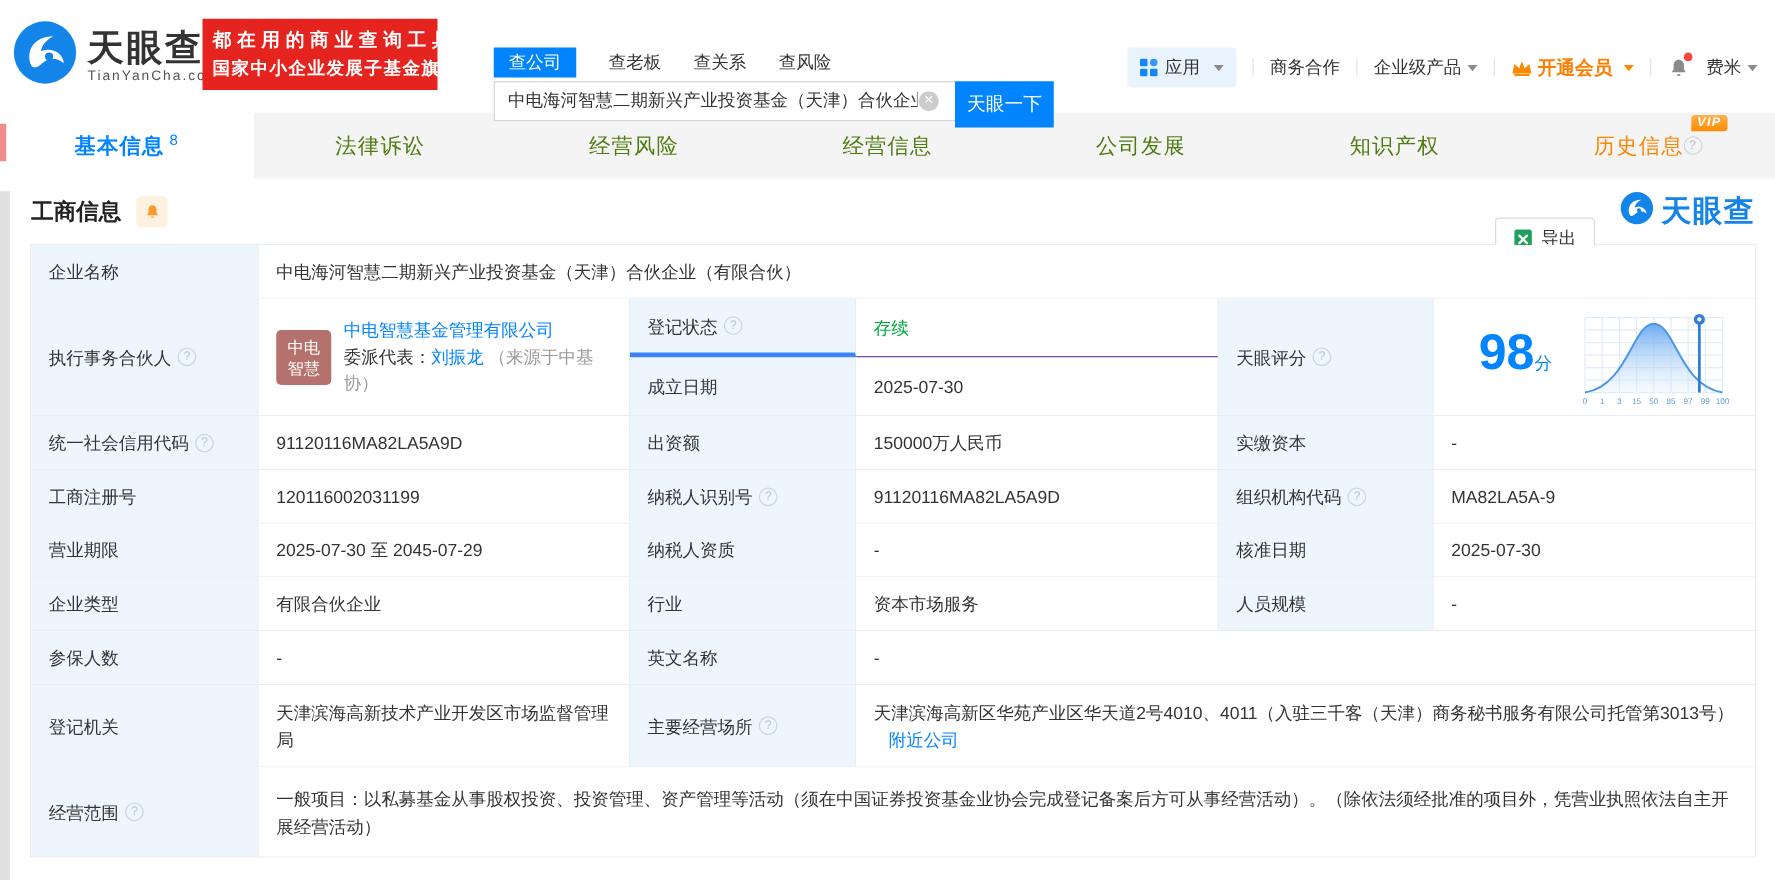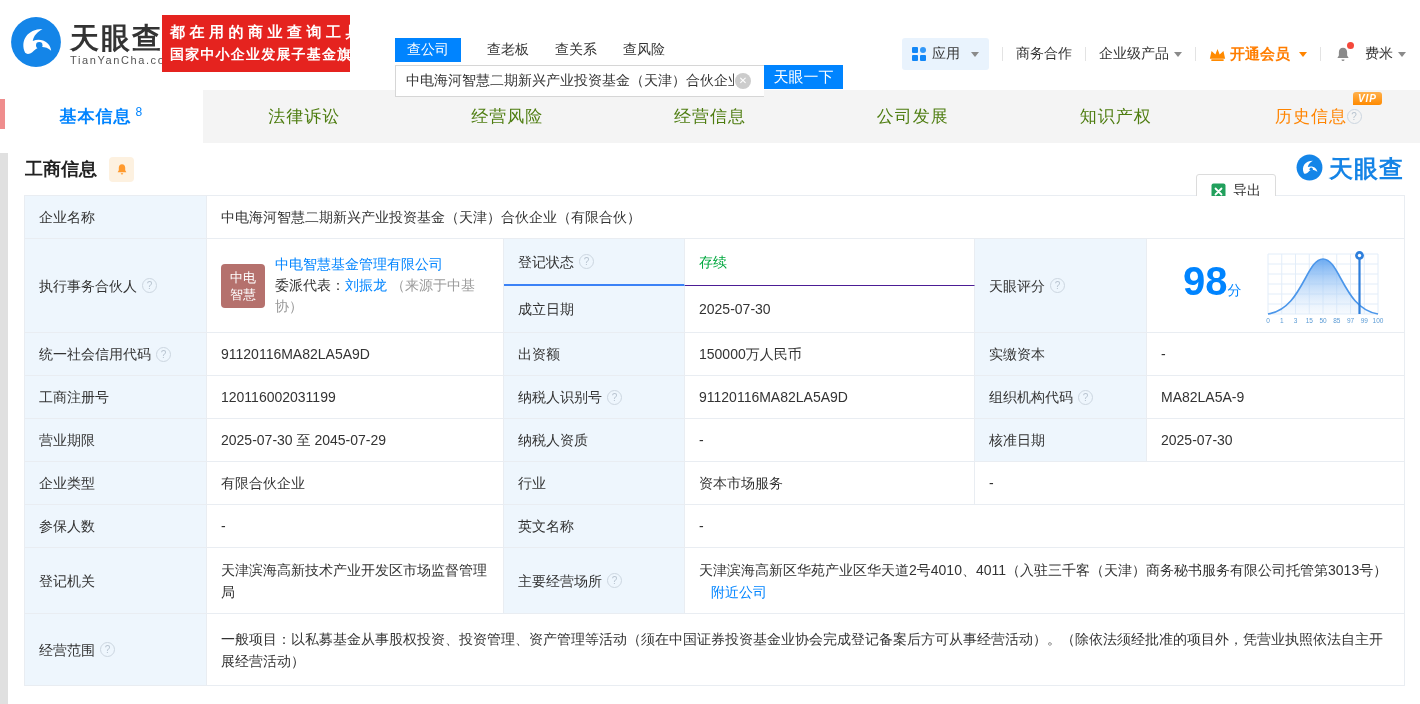--- a/index.html
+++ b/index.html
@@ -19,21 +19,21 @@
   .stabs{display:flex;gap:26px;align-items:center;font-size:14px;margin-top:24px;}
   .stab{color:#333;padding:3px 0;cursor:pointer;}
   .stab.active{background:#0084ff;color:#fff;padding:3px 12px;}
   .srow{display:flex;margin-top:3px;position:relative;}
   .search-input{width:369px;height:32px;border:1px solid #d6d6d6;border-right:none;
     padding:0 30px 0 10px;font-size:14px;color:#333;outline:none;
     font-family:"Liberation Sans","DejaVu Sans",sans-serif;}
   .clear{position:absolute;left:340px;top:8px;width:16px;height:16px;border-radius:50%;
     background:#ccc;color:#fff;font-size:10px;line-height:16px;text-align:center;cursor:pointer;}
   .clear::after{content:"✕";}
-  .go-btn{width:79px;height:24px;background:#0084ff;color:#fff;border:none;font-size:15px;
+  .go-btn{width:79px;height:37px;background:#0084ff;color:#fff;border:none;font-size:15px;
     cursor:pointer;font-family:"Liberation Sans","DejaVu Sans",sans-serif;}
   .nav{position:absolute;right:14px;top:38px;display:flex;align-items:center;gap:13px;
     font-size:14px;color:#333;}
   .nav-sep{width:1px;height:14px;background:#e3e3e3;}
   .apps-chip{display:flex;align-items:center;gap:6px;background:#e9f3fd;border-radius:3px;
     padding:7px 10px;cursor:pointer;}
   .grid-ic{display:grid;grid-template-columns:6px 6px;grid-template-rows:6px 6px;gap:2px;}
   .grid-ic i{background:#1287f7;border-radius:1px;}
   .grid-ic i.dot{border-radius:50%;opacity:.85;}
   .caret{width:0;height:0;border-left:4px solid transparent;border-right:4px solid transparent;
@@ -71,21 +71,21 @@
   .rh44{min-height:43px;} .rh66{min-height:66px;} .rh72{min-height:71px;}
   .r2{grid-template-rows:47px 46px;}
   .cell{display:flex;align-items:center;gap:5px;padding:6px 14px;font-size:14px;color:#333;
     border-right:1px solid #e9edf2;line-height:22px;}
   .cell.last{border-right:none;}
   .lbl{background:#eef6fd;}
   .val{background:#fff;}
   .sp26{grid-column:2/7;}
   .sp47{grid-column:4/7;}
   .c1{grid-column:1;grid-row:1/3;} .c2{grid-column:2;grid-row:1/3;}
-  .c3a{grid-column:3;grid-row:1;border-bottom:2px solid #3b82f6;}
+  .c3a{grid-column:3;grid-row:1;border-bottom:4px solid #3b82f6;}
   .c4a{grid-column:4;grid-row:1;border-bottom:1px solid #4c1d95;}
   .c3b{grid-column:3;grid-row:2;} .c4b{grid-column:4;grid-row:2;}
   .c5{grid-column:5;grid-row:1/3;} .c6{grid-column:6;grid-row:1/3;}
   .q{width:15px;height:15px;border:1px solid #ccd6e0;border-radius:50%;color:#b8c4d0;
     font-size:10px;line-height:13px;text-align:center;display:inline-block;flex:none;cursor:pointer;}
   .q::after{content:"?";}
   .green{color:#00a83e;}
   .blue-link{color:#0084ff;cursor:pointer;text-decoration:none;}
   .gray{color:#999;}
   .partner-cell{gap:10px;}
@@ -404,20 +404,23 @@
     </div>
     <div class="cell val">
       <span>有限合伙企业</span>
     </div>
     <div class="cell lbl">
       <span>行业</span>
     </div>
     <div class="cell val">
       <span>资本市场服务</span>
     </div>
+    <div class="cell lbl">
+      <span>人员规模</span>
+    </div>
     <div class="cell val last">
       <span>-</span>
     </div>
   </div>
 
   <div class="t-row rh44">
     <div class="cell lbl">
       <span>参保人数</span>
     </div>
     <div class="cell val">

